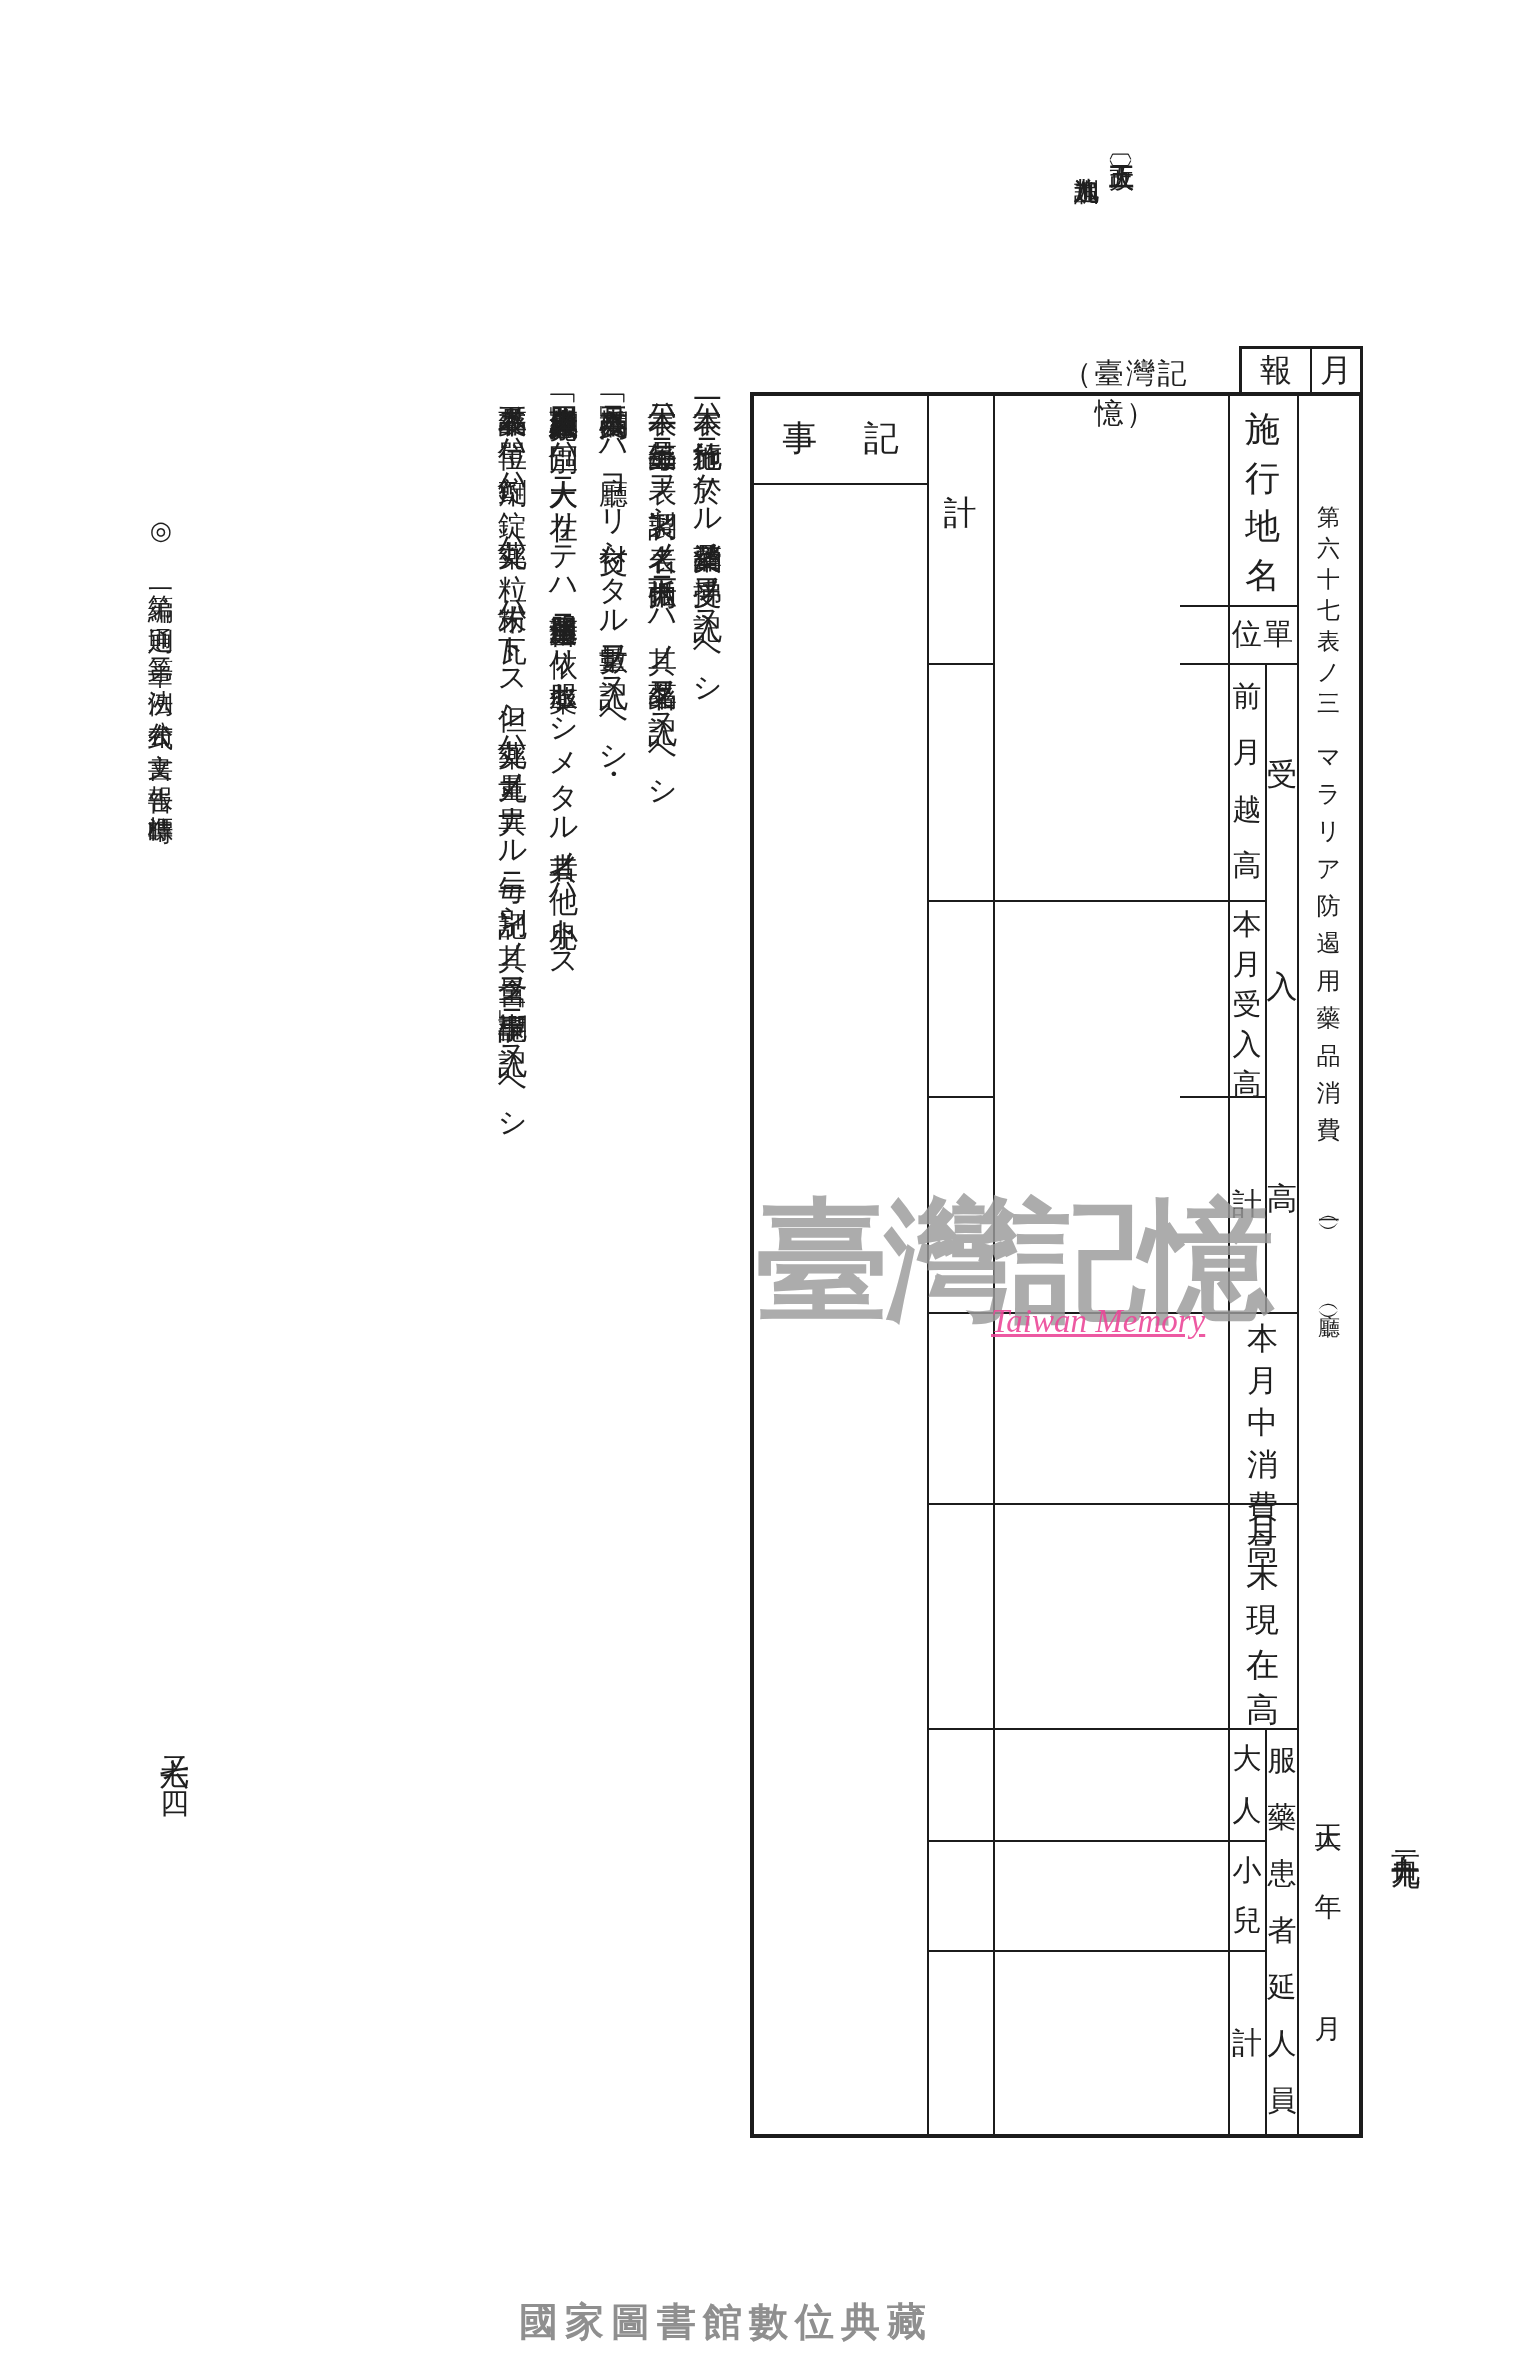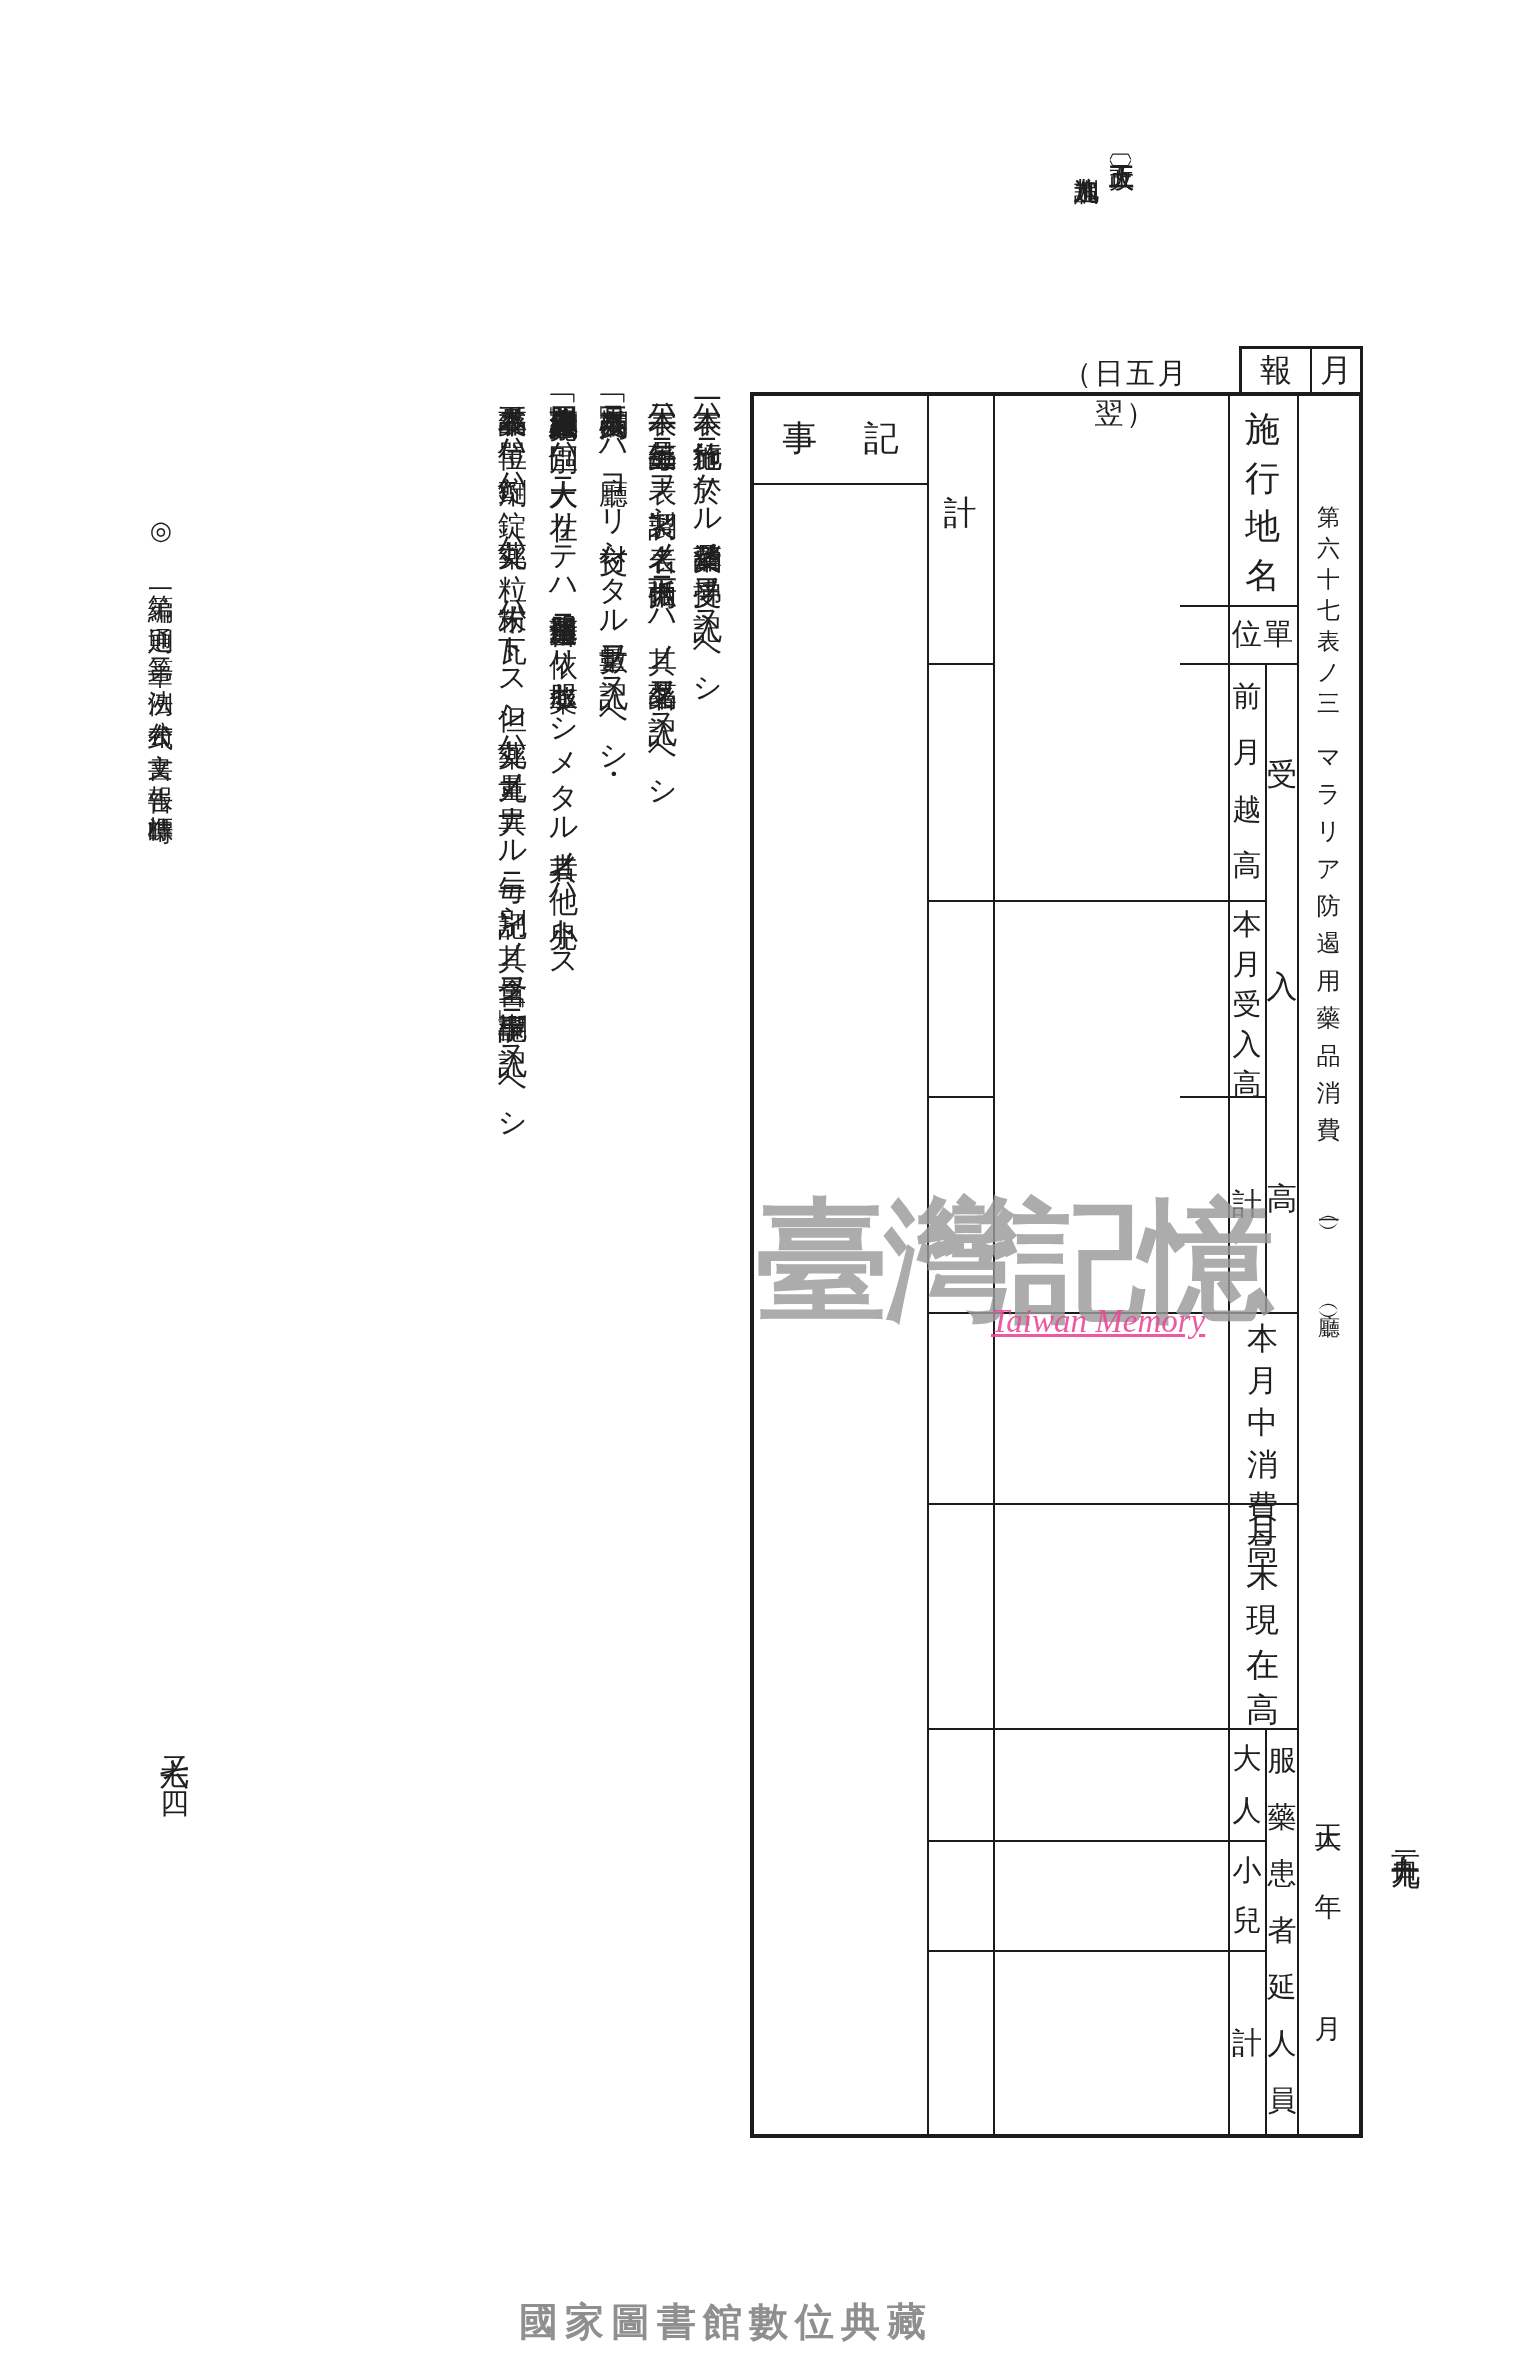--- a/index.html
+++ b/index.html
@@ -24,21 +24,21 @@
   .wm-latin{font-size:33px;color:#ec4899;opacity:.9;font-style:italic;text-decoration:underline;}
   .gray{color:#8f8f8f;font-weight:bold;}
 </style>
 </head>
 <body>
 
 <div class="page">
 
   <div class="t v" style="left:1102px;top:146px;width:39px;height:211px;font-size:25.5px;line-height:39px;">〔改正〕大五</div>
   <div class="t v" style="left:1069px;top:158px;width:35px;height:158px;font-size:25.5px;line-height:35px;">訓九八追加</div>
-  <div class="t" style="left:1044px;top:354px;width:164px;height:39px;font-size:29px;letter-spacing:2.6px;text-align:center;">（日五月翌）</div>
+  <div class="t" style="left:1044px;top:354px;width:164px;height:39px;font-size:29px;letter-spacing:2.6px;text-align:center;">（臺灣記憶）</div>
 
   <div class="line" style="left:1239px;top:346px;width:123px;height:2.6px;"></div>
   <div class="line" style="left:1239px;top:346px;width:2.6px;height:49px;"></div>
   <div class="line" style="left:1310px;top:346px;width:1.8px;height:49px;"></div>
   <div class="line" style="left:1360px;top:346px;width:2.6px;height:49px;"></div>
   <div class="t center" style="left:1312px;top:349px;width:48px;height:44px;font-size:32px;">月</div>
   <div class="t center" style="left:1241px;top:349px;width:70px;height:44px;font-size:32px;">報</div>
 
   <div class="line" style="left:750px;top:392px;width:612px;height:4.4px;"></div>
   <div class="line" style="left:750px;top:2134px;width:612px;height:3.5px;"></div>

